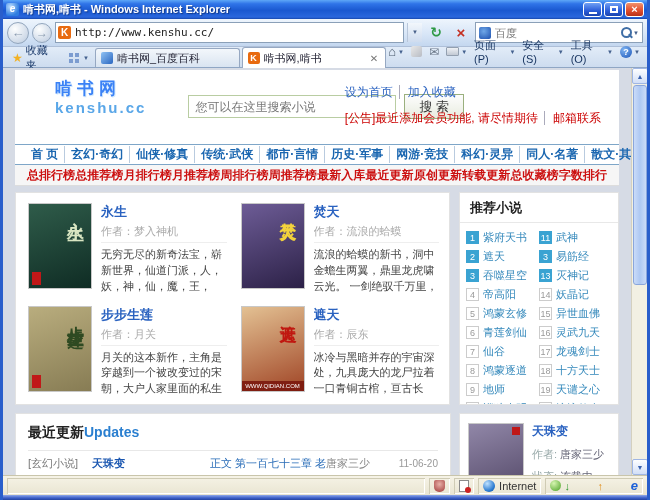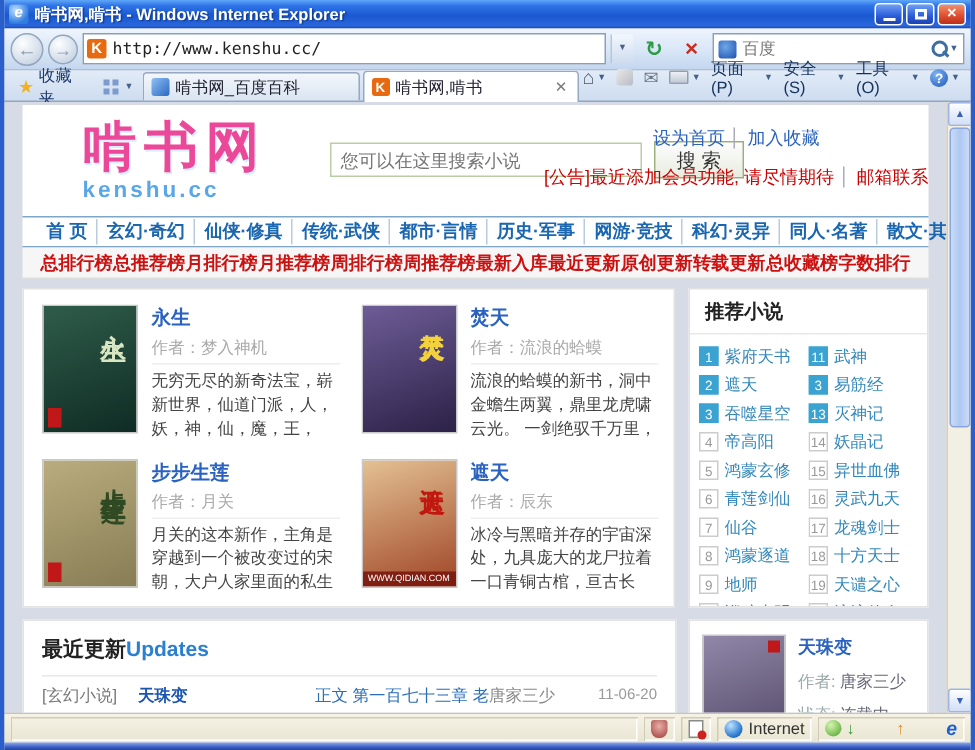--- a/index.html
+++ b/index.html
@@ -78,27 +78,27 @@
     background:linear-gradient(180deg,#fdfeff,#d2dff7); border:1px solid #9fb6e4; border-radius:2px; }
   .sb-btn.up { top:0; } .sb-btn.down { bottom:0; }
   .sb-thumb { position:absolute; left:1px; top:17px; width:14px; height:200px; border:1px solid #8aa6dc; border-radius:3px;
     background:linear-gradient(90deg,#cadbf8,#aec8f2 50%,#cadbf8); }
 
   .page { position:absolute; left:0; top:0; right:16px; bottom:0; padding:2px 12px 0 12px; overflow:hidden; }
 
   
   .site-header { background:#fff; height:74px; display:flex; align-items:flex-start; padding:10px 12px 0 40px; position:relative; }
   .logo { line-height:1; }
-  .logo-cn { font-size:36px; font-weight:bold; letter-spacing:5px; color:#ec4899; text-shadow:1px 1px 0 #d8ecfc; }
+  .logo-cn { font-size:17px; font-weight:bold; letter-spacing:5px; color:#3b82f6; text-shadow:1px 1px 0 #d8ecfc; }
   .logo-en { font-size:15px; font-weight:bold; color:#5aa7e8; letter-spacing:2px; margin-top:3px; }
   .site-search { display:flex; align-items:center; margin:14px 0 0 42px; }
   .site-search input { width:208px; height:23px; border:1px solid #b9cda2; padding:0 6px; font-size:12px; color:#888; outline:none; }
   .site-search button { height:25px; margin-left:8px; padding:0 14px; font-size:13px; color:#333;
     background:linear-gradient(#fdfdfd,#e8ecdf); border:1px solid #9ab07e; cursor:pointer; }
-  .header-links { position:absolute; right:0; top:14px; text-align:center; font-size:12px; }
+  .header-links { position:absolute; right:18px; top:14px; text-align:left; font-size:12px; }
   .header-links .row1 a { color:#2a62c0; text-decoration:none; }
   .header-links .row1 a + a { margin-left:6px; padding-left:8px; border-left:1px solid #aab; }
   .header-links .row2 { margin-top:9px; color:#c32; }
   .header-links .row2 .ann { color:#c00; }
   .header-links .row2 a { color:#c00; text-decoration:none; margin-left:6px; padding-left:8px; border-left:1px solid #aab; }
 
   
   .nav-main { height:21px; background:#fff; border-top:1px solid #7ea6c8; border-bottom:1px solid #7ea6c8;
     display:flex; align-items:center; justify-content:space-between; padding:0 10px; }
   .nav-link { font-size:12px; font-weight:bold; color:#1a66b0; text-decoration:none; padding:0 6px; white-space:nowrap; }

